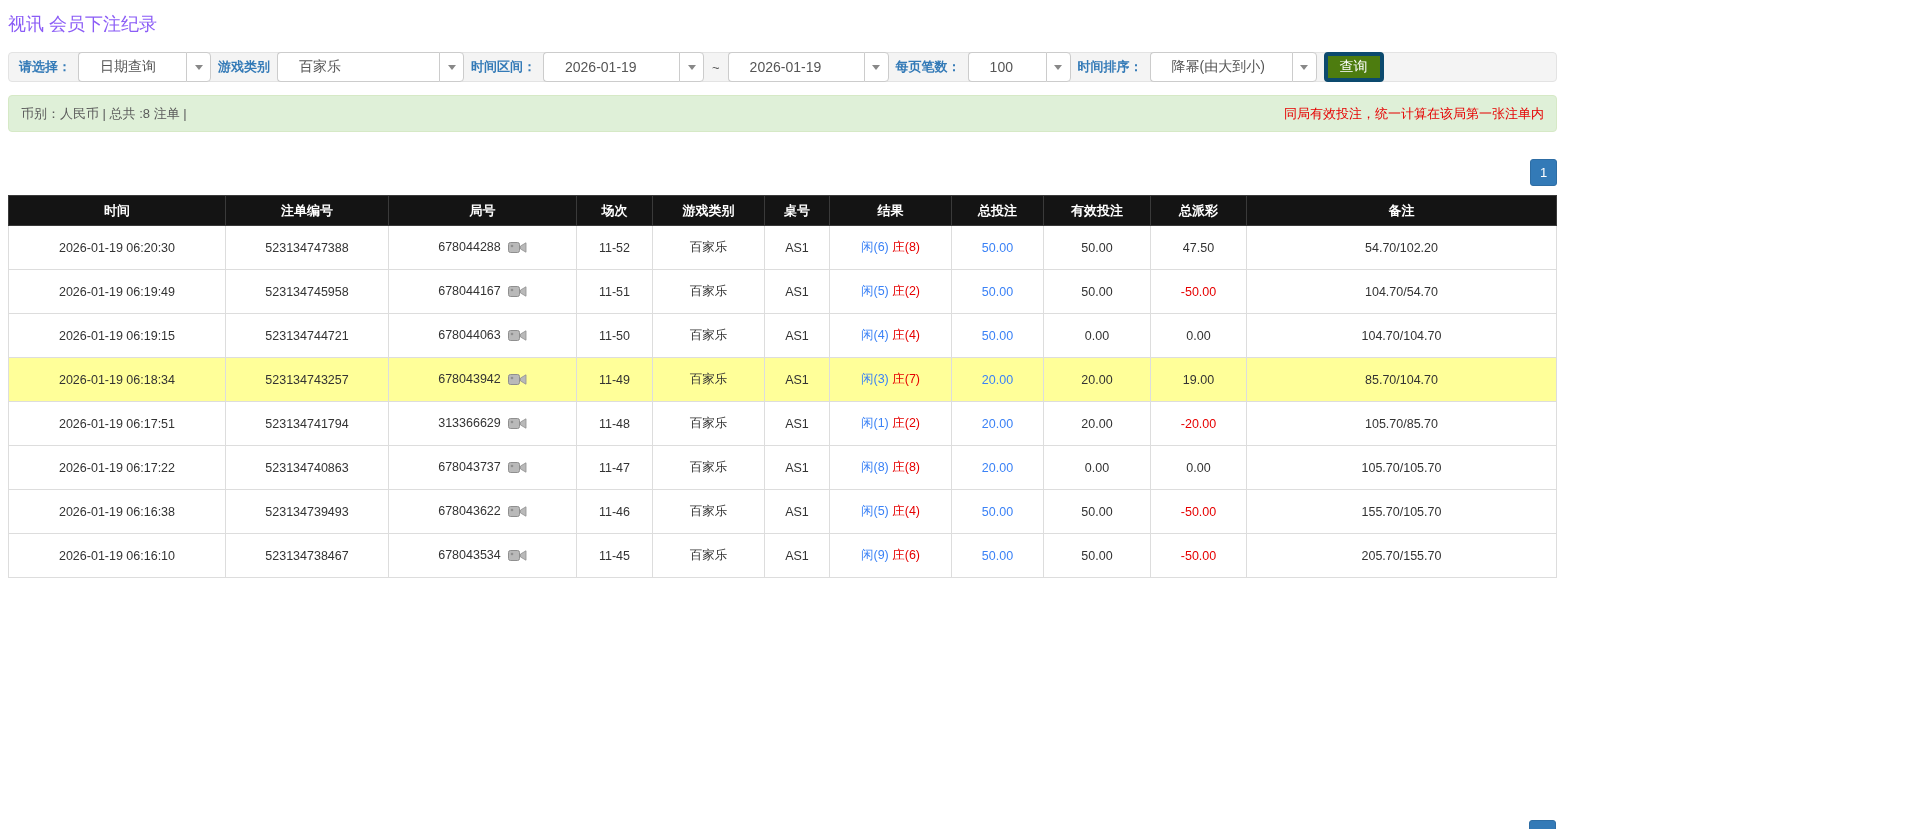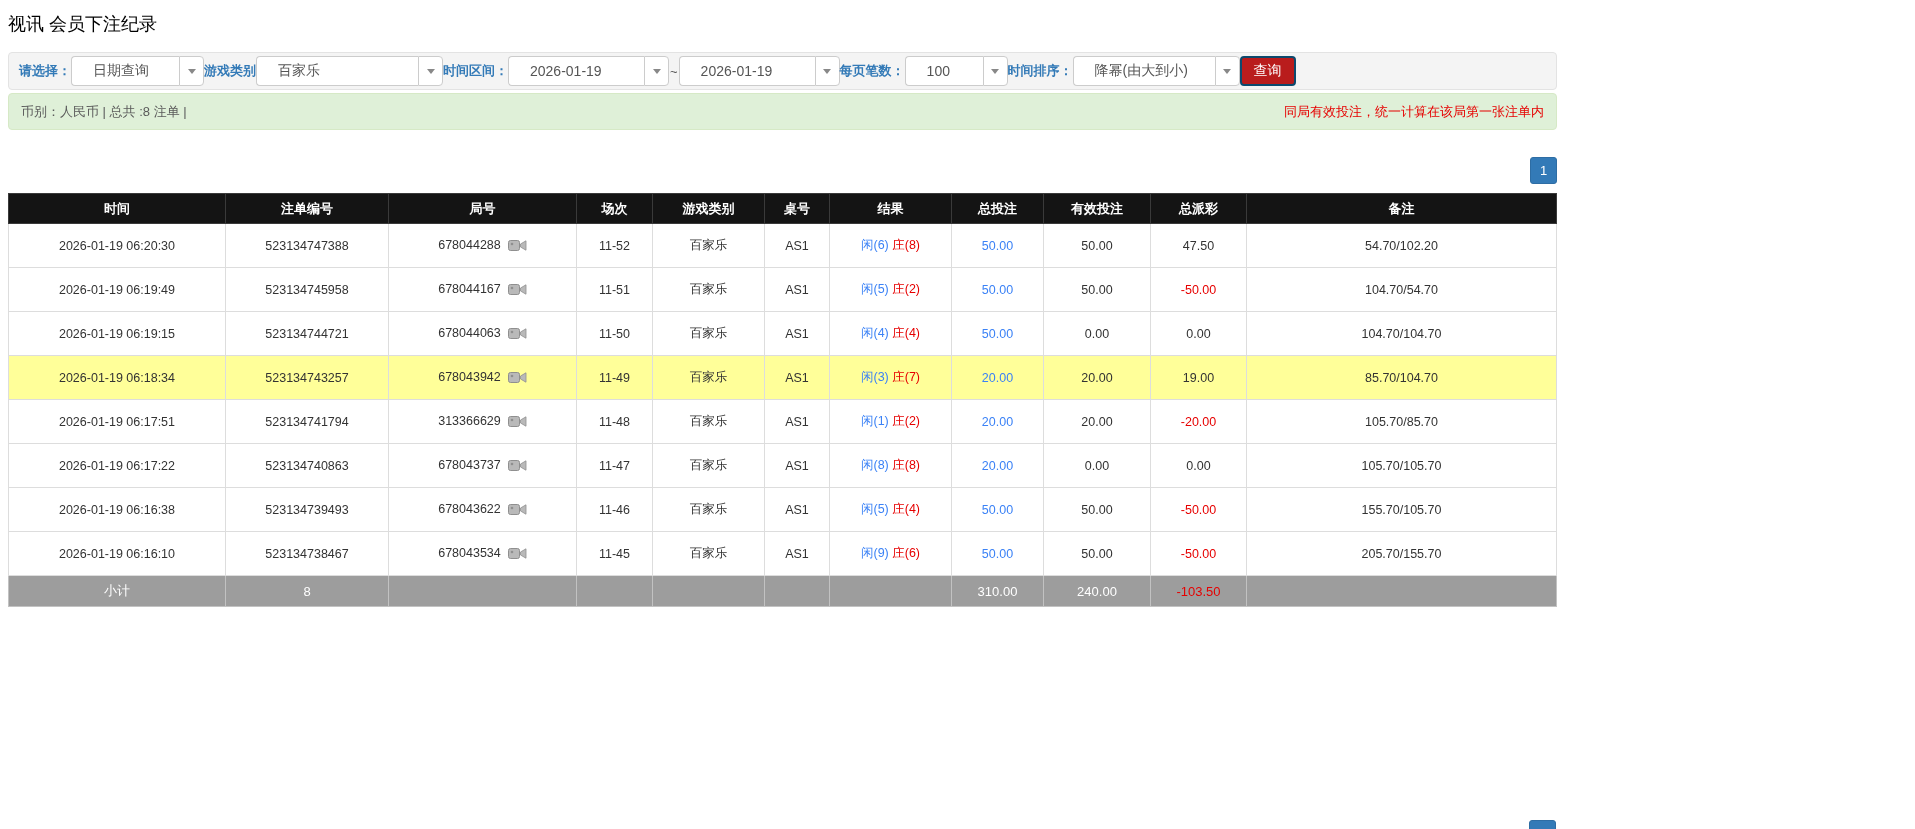--- a/index.html
+++ b/index.html
@@ -8,35 +8,36 @@
     font-family: "Liberation Sans", "DejaVu Sans", sans-serif;
     background: #ffffff;
     position: relative;
     color: #333;
   }
   .container { width: 1549px; margin-left: 8px; }
 
   .page-title {
     padding-top: 12px;
     font-size: 18px;
-    color: #000000;
+    color: #8b5cf6;
     font-weight: 400;
   }
 
   
   .filter-bar {
     margin-top: 16px;
     background: #f4f4f4;
     border: 1px solid #e3e3e3;
     border-radius: 4px;
     padding: 7px 10px;
     display: flex;
     align-items: center;
+    gap: 7px;
     font-size: 13px;
-    height: 38px;
+    height: 30px;
   }
   .filter-label { color: #337ab7; font-weight: bold; white-space: nowrap; }
   .tilde { color: #555; padding: 0 1px; }
   .combo { display: flex; }
   .combo input {
     height: 30px;
     border: 1px solid #ccc;
     border-right: none;
     border-radius: 4px 0 0 4px;
     padding: 0 21px;
@@ -53,34 +54,34 @@
     display: flex; align-items: center; justify-content: center;
     cursor: pointer;
   }
   .caret {
     width: 0; height: 0;
     border-left: 4px solid transparent;
     border-right: 4px solid transparent;
     border-top: 5px solid #888;
   }
   .btn-query {
-    background: #b91c1c;
-    border: 2px solid #0c4a6e;
+    background: #4d7c0f;
+    border: 4px solid #0c4a6e;
     color: #fff;
     height: 30px;
     padding: 0 12px;
     border-radius: 4px;
     font-size: 14px;
     cursor: pointer;
     font-family: "Liberation Sans", sans-serif;
   }
 
   
   .summary-bar {
-    margin-top: 3px;
+    margin-top: 13px;
     background: #dff0d8;
     border: 1px solid #d6e9c6;
     border-radius: 4px;
     padding: 0 12px;
     height: 37px;
     display: flex;
     align-items: center;
     justify-content: space-between;
     font-size: 13px;
   }
@@ -398,33 +399,20 @@
           <td>百家乐</td>
           <td>AS1</td>
           <td><span class="blue">闲(9)</span> <span class="red">庄(6)</span></td>
           <td><span class="blue link">50.00</span></td>
           <td>50.00</td>
           <td class="red">-50.00</td>
           <td>205.70/155.70</td>
         </tr>
       </tbody>
     <tfoot>
-        <tr>
-          <td>小计</td>
-          <td>8</td>
-          <td></td>
-          <td></td>
-          <td></td>
-          <td></td>
-          <td></td>
-          <td>310.00</td>
-          <td>240.00</td>
-          <td class="red">-103.50</td>
-          <td></td>
-        </tr>
       </tfoot>
   </table>
 
 </div>
 
 <div class="pagination-bottom">
   <span class="page-badge">1</span>
 </div>
 
 </body></html>

